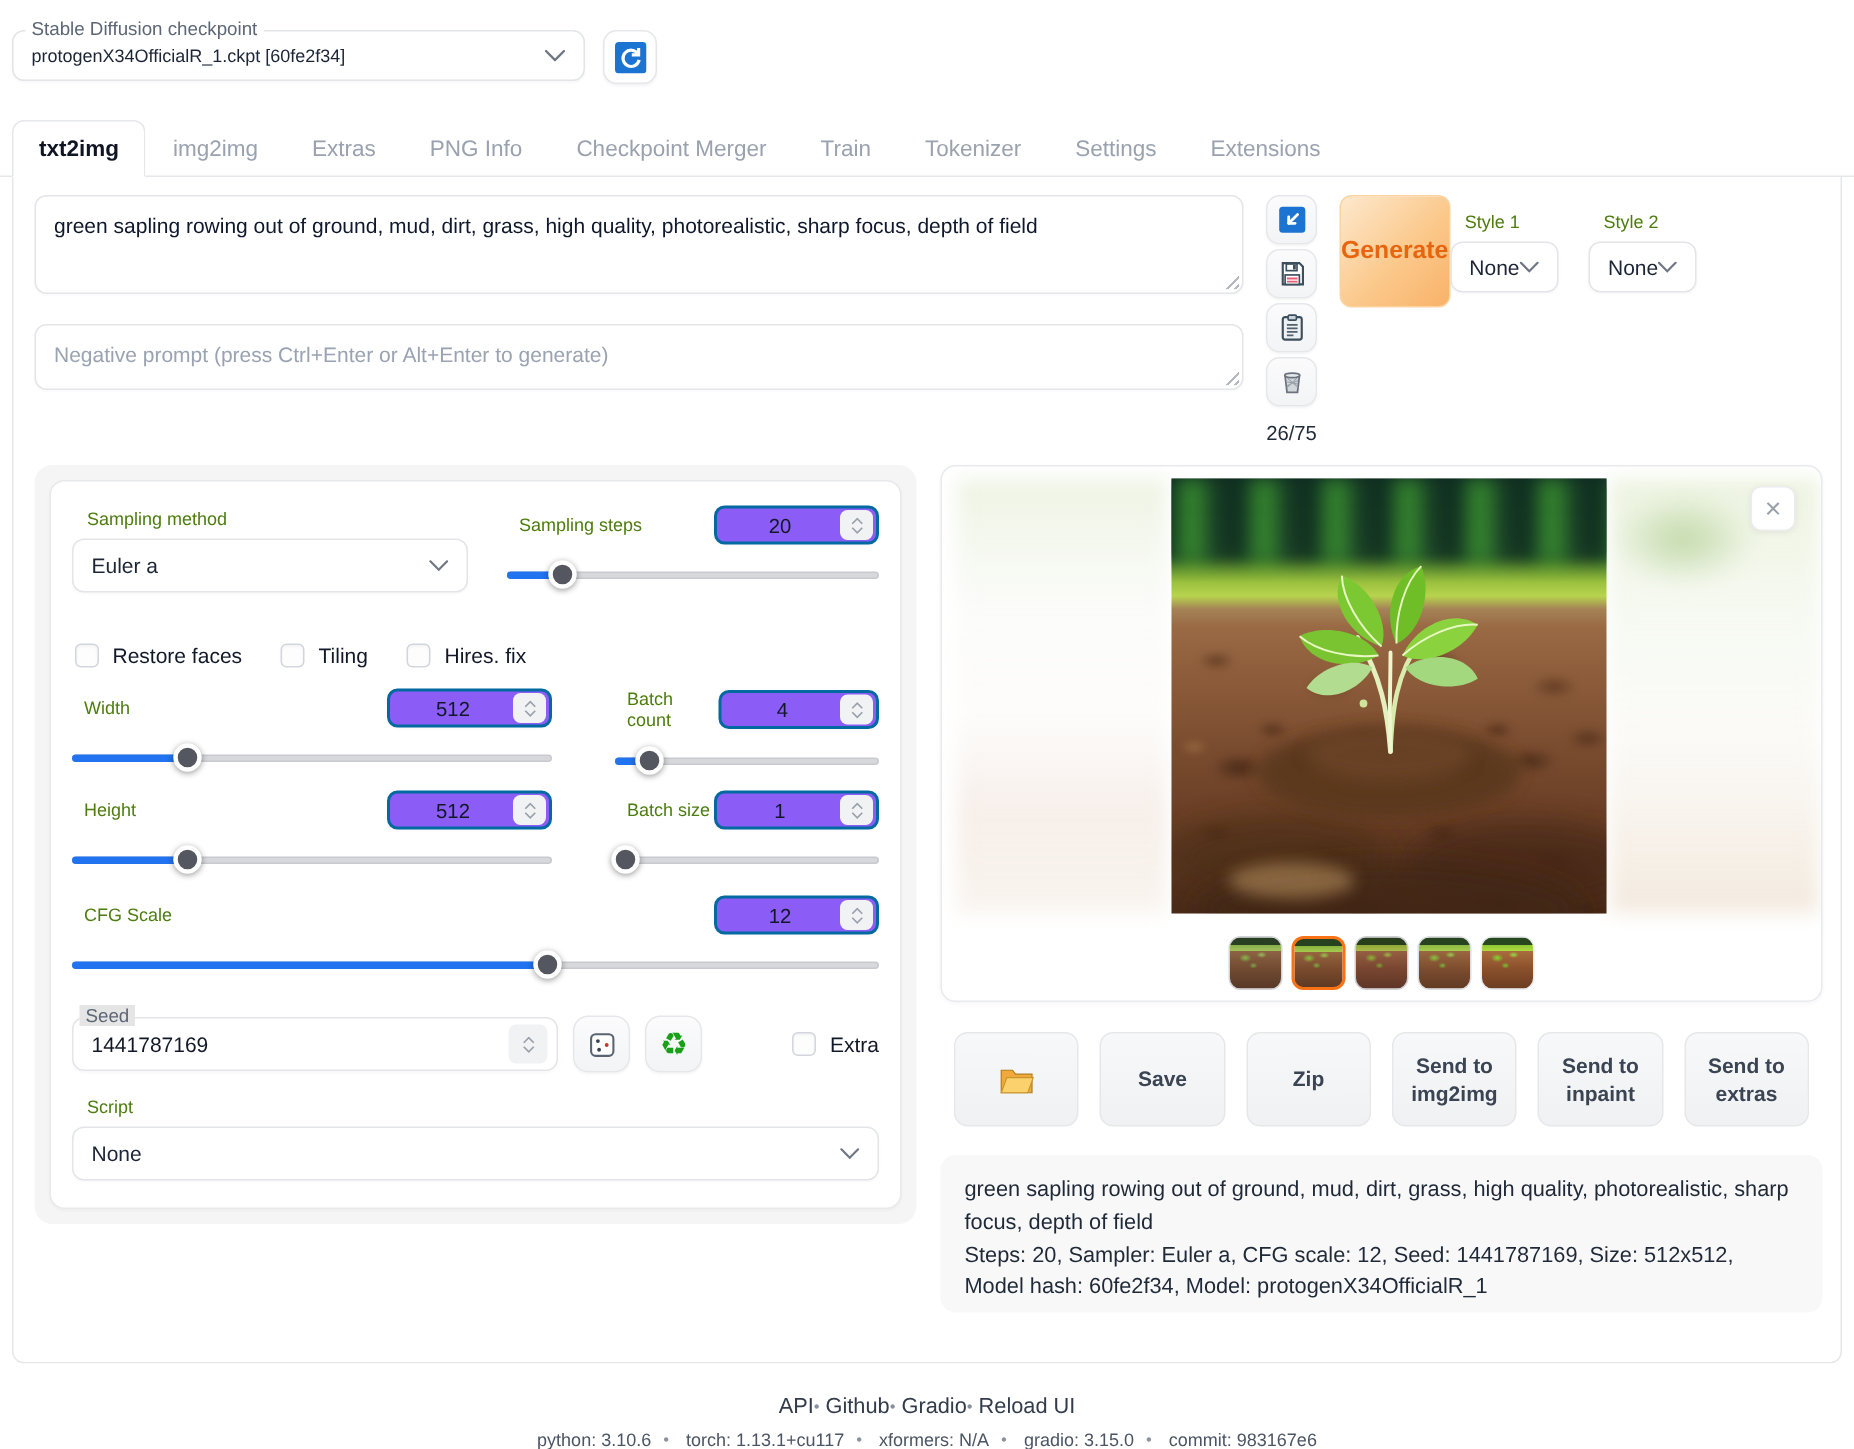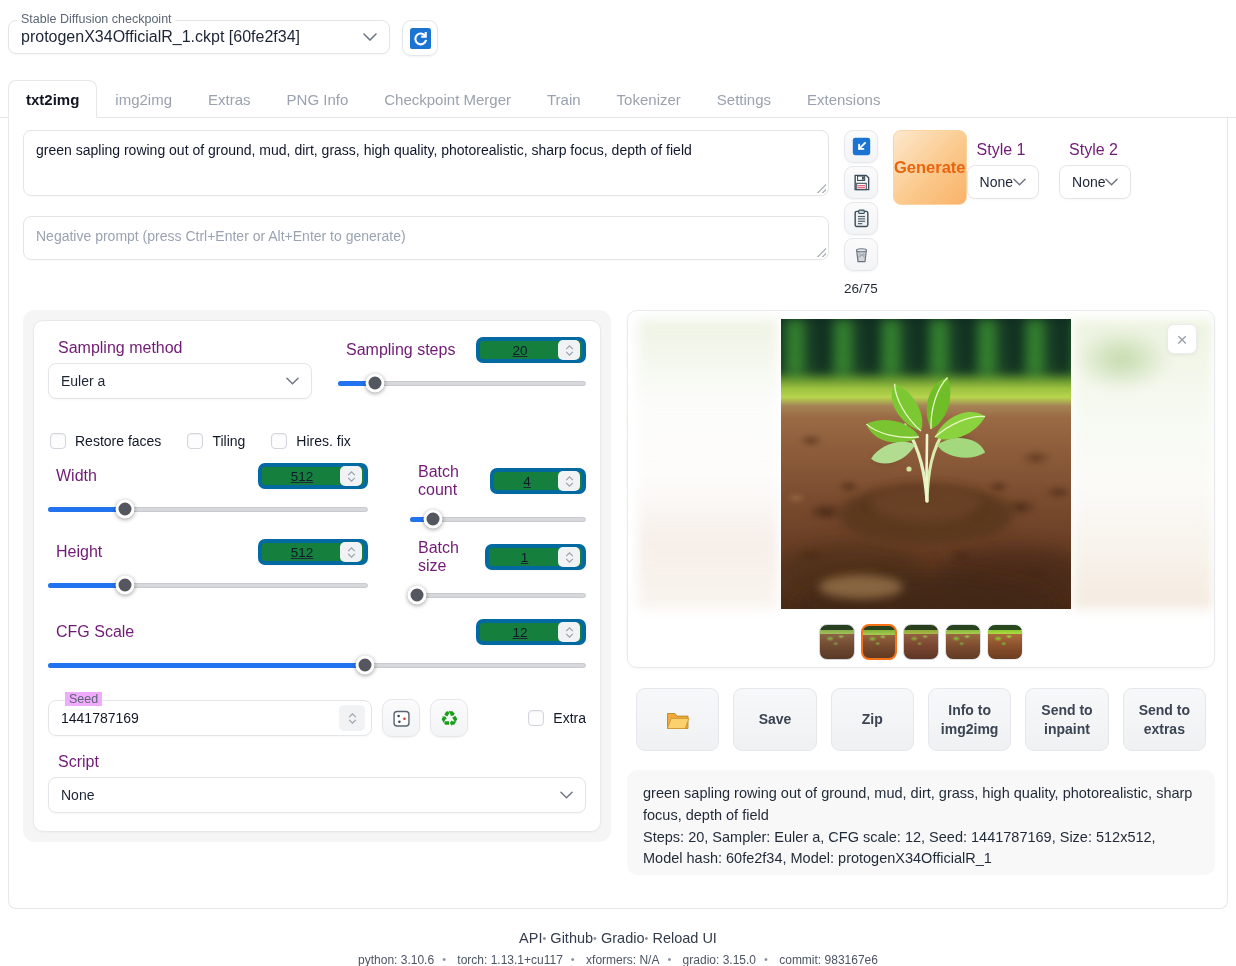--- a/index.html
+++ b/index.html
@@ -5,21 +5,21 @@
   * { box-sizing: border-box; margin: 0; padding: 0; }
   html,body { background:#fff; }
   body { font-family:"Liberation Sans", sans-serif; color:#1f2937; }
   .page { width:1236px; height:966px; position:relative; background:#fff; overflow:hidden; }
 
   
   .topbar { display:flex; gap:12px; align-items:flex-start; padding:20px 0 0 8px; }
   .fieldbox { width:382px; height:34px; border:1px solid #e2e4e8; border-radius:8px; background:#fff;
     position:relative; display:flex; align-items:center; padding:0 12px; box-shadow:0 1px 2px rgba(0,0,0,.03); cursor:pointer;}
   .fieldlabel { position:absolute; top:-9px; left:8px; background:#fff; padding:0 4px; font-size:12.5px; color:#5d6675; white-space:nowrap;}
-  .fieldvalue { flex:1; font-size:16px; color:#1c2536; }
+  .fieldvalue { flex:1; font-size:12px; color:#1c2536; }
   .chev { display:flex; align-items:center; }
   .iconbtn { width:36px; height:36px; border:1px solid #e5e7eb; border-radius:9px; background:#fff;
     display:grid; place-items:center; box-shadow:0 1px 2px rgba(0,0,0,.05); cursor:pointer; }
 
   
   .tabs { display:flex; margin-top:24px; padding-left:8px; border-bottom:1px solid #e5e7eb; }
   .tab { padding:10px 17px 9px; font-size:15px; color:#9aa2af; background:transparent;
     border:1px solid transparent; cursor:pointer; margin-bottom:-1px; font-family:inherit;}
   .tab.active { color:#0f1522; font-weight:700; background:#fff; border-color:#e5e7eb;
     border-bottom-color:#fff; border-radius:8px 8px 0 0; }
@@ -48,39 +48,39 @@
     box-shadow:0 1px 2px rgba(0,0,0,.05); cursor:pointer; }
   .token-counter { margin-top:7px; font-size:13.5px; color:#1f2937; }
 
   .gen-col { width:322px; display:flex; flex-direction:row; }
   .generate-btn { height:75px; border-radius:8px; border:1px solid #fbd3a1;
     background:linear-gradient(to bottom right, #fde8cd 0%, #fbc98c 55%, #f9b269 100%);
     color:#e8650f; font-weight:700; font-size:16.5px; display:grid; place-items:center;
     cursor:pointer; font-family:inherit; }
   .styles-row { display:flex; gap:20px; margin-top:9px; }
   .style-item { flex:1; }
-  .glabel { display:block; font-size:16px; color:#701a75; margin:2px 0 6px 10px; }
+  .glabel { display:block; font-size:12px; color:#4d7c0f; margin:2px 0 6px 10px; }
   .select { height:34px; border:1px solid #e3e5e8; border-radius:8px; background:#fff;
     display:flex; align-items:center; justify-content:space-between; padding:0 12px;
     font-size:14px; color:#1c2536; box-shadow:0 1px 2px rgba(0,0,0,.03); cursor:pointer; }
 
   
   .main-row { display:flex; gap:16px; margin-top:14px; align-items:flex-start; }
   .settings-outer { width:588px; background:#f5f5f6; border-radius:12px; padding:10px; }
   .settings-panel { background:#fff; border:1px solid #e8e9eb; border-radius:10px;
     padding:16px 14px 18px; box-shadow:0 1px 2px rgba(0,0,0,.03); }
 
   .s-row1 { display:flex; gap:26px; }
   .s-col-method { width:264px; }
   .s-col-steps { flex:1; }
   .select-36 { height:36px;text-align:right; }
   .num-row { display:flex; align-items:center; justify-content:space-between; }
   .num-row .glabel { margin:0 0 0 8px; }
-  .numinput { display:flex; align-items:center; width:110px; height:26px; border:4px solid #0369a1;
-    border-radius:7px; background:#15803d; padding:2px; box-shadow:0 1px 2px rgba(0,0,0,.03);text-decoration:underline; }
+  .numinput { display:flex; align-items:center; width:110px; height:26px; border:2px solid #0369a1;
+    border-radius:7px; background:#8b5cf6; padding:2px; box-shadow:0 1px 2px rgba(0,0,0,.03); }
   .numval { flex:1; text-align:center; font-size:13.5px; color:#111827; }
   .spinbox { width:22px; height:20px; background:#f1f2f4; border-radius:5px; display:flex;
     flex-direction:column; align-items:center; justify-content:center; gap:1px; cursor:pointer; }
 
   .slider { position:relative; height:20px; margin-top:10px; cursor:pointer; }
   .slider .track { position:absolute; left:0; right:0; top:8px; height:5px; background:#d7d8db;
     border:1px solid #c8cacf; border-radius:99px; }
   .slider .fill { position:absolute; left:-1px; top:-1px; bottom:-1px; background:#2273f0; border-radius:99px; }
   .slider .knob { position:absolute; top:10px; width:19px; height:19px; border-radius:50%;
     background:#54575f; border:3px solid #fff; box-shadow:0 1px 4px rgba(0,0,0,.4);
@@ -89,21 +89,21 @@
   .check-row { display:flex; gap:26px; margin:34px 0 14px 2px; }
   .check { display:flex; align-items:center; gap:9px; font-size:14px; color:#111827; cursor:pointer; }
   .checkbox { width:16px; height:16px; border:1px solid #d2d5db; border-radius:4px; background:#fdfdfe;
     box-shadow:inset 0 1px 2px rgba(0,0,0,.05); flex:0 0 auto; }
 
   .dim-grid { display:grid; grid-template-columns:320px 1fr; column-gap:42px; row-gap:10px; }
   .cfg-block { margin-top:14px; }
   .seed-row { display:flex; align-items:center; gap:10px; margin-top:24px; }
   .seed-field { flex:1; height:36px; border:1px solid #e3e5e8; border-radius:8px; position:relative;
     display:flex; align-items:center; padding:0 6px 0 12px; box-shadow:0 1px 2px rgba(0,0,0,.03); }
-  .seed-legend { position:absolute; top:-9px; left:16px; background:#f0abfc; padding:0 4px;
+  .seed-legend { position:absolute; top:-9px; left:4px; background:#e5e5e5; padding:0 4px;
     font-size:12.5px; color:#5d6675;text-align:center; }
   .seed-value { flex:1; font-size:14px; color:#111827; }
   .seed-field .spinbox { width:26px; height:26px; }
   .mini-btn { width:38px; height:38px; border:1px solid #e5e7eb; border-radius:10px;
     background:linear-gradient(#fbfbfc,#f3f4f6); display:grid; place-items:center;
     box-shadow:0 1px 2px rgba(0,0,0,.05); cursor:pointer; }
   .recycle-glyph { font-size:21px; color:#18a018; line-height:1; }
   .script-block { margin-top:16px; }
 
   
@@ -590,21 +590,21 @@
           <button class="action-btn">
             <span>
               <svg width="24" height="22" viewBox="0 0 24 22">
                   <path d="M1.5 4.5 h7.5 l2 2.6 h11 v12.4 H1.5 Z" fill="#f2a93c" stroke="#b27d19" stroke-width="0.8"></path>
                   <path d="M1.5 19.5 L5.2 9.4 h17.6 l-3.6 10.1 Z" fill="#fbd16e" stroke="#c8962a" stroke-width="0.8"></path>
                 </svg>
             </span>
           </button>
           <button class="action-btn">Save</button>
           <button class="action-btn">Zip</button>
-          <button class="action-btn">Info to img2img</button>
+          <button class="action-btn">Send to img2img</button>
           <button class="action-btn">Send to inpaint</button>
           <button class="action-btn">Send to extras</button>
         </div>
 
         <div class="info-panel">
           <div class="info-text">green sapling rowing out of ground, mud, dirt, grass, high quality, photorealistic, sharp focus, depth of field</div>
           <div class="info-text">Steps: 20, Sampler: Euler a, CFG scale: 12, Seed: 1441787169, Size: 512x512, Model hash: 60fe2f34, Model: protogenX34OfficialR_1</div>
         </div>
       </div>
 

